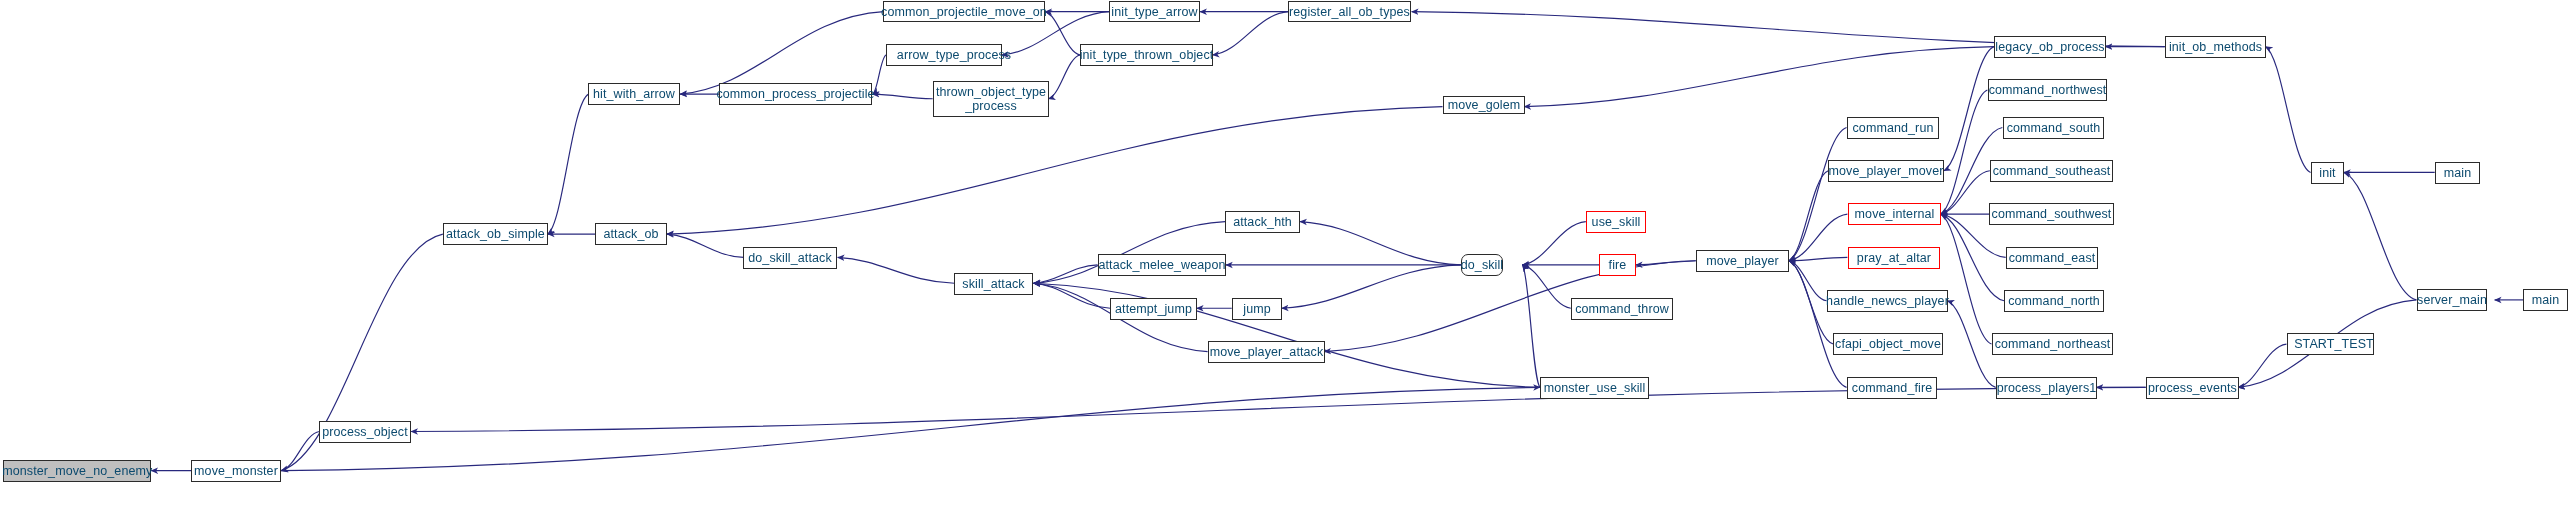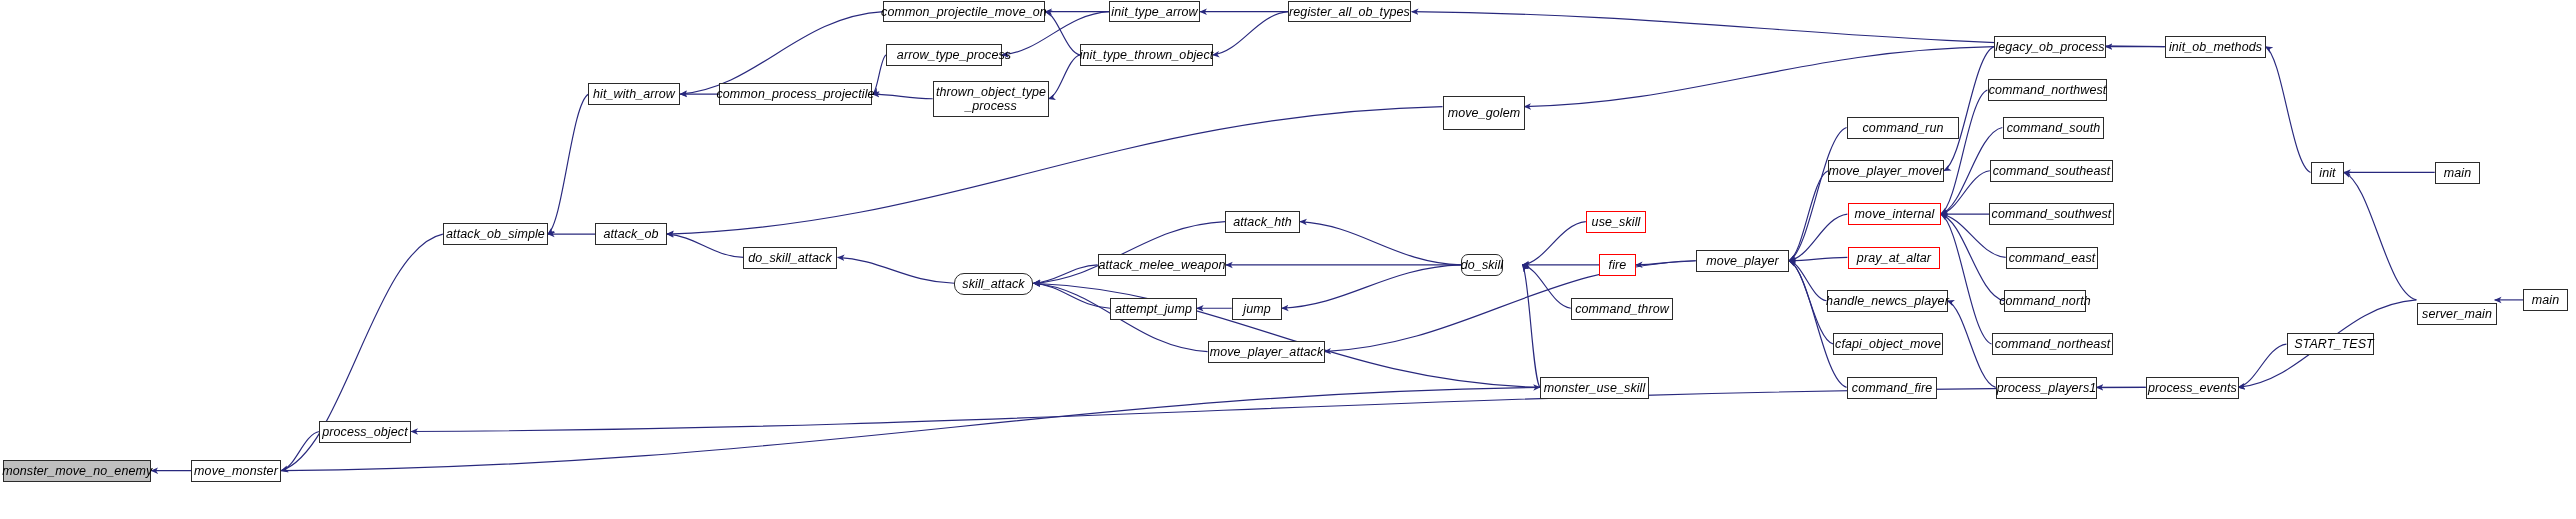--- a/index.html
+++ b/index.html
@@ -15,27 +15,26 @@
   #edges{position:absolute;left:0;top:0;width:2576px;height:519px;}
   .node{
     position:absolute;
     box-sizing:border-box;
     display:flex;
     align-items:center;
     justify-content:center;
     text-align:center;
     background:#ffffff;
     border:0.8px solid #2b2b2b;
-    color:#000000;
+    color:#0c4a6e;
     font-size:12.5px;
     line-height:1.12;
     white-space:pre-line;
     letter-spacing:0.1px;
     z-index:5;
-    font-style:italic;
   }
   .node.root{ background:#bfbfbf; border:0.8px solid #2b2b2b; }
   .node.red{ border:0.8px solid #ff0000; }
 </style>
 </head>
 <body>
 
 <div id="graph">
   <svg id="edges" xmlns="http://www.w3.org/2000/svg" viewBox="0 0 3091 623" width="2576" height="519">
     <defs>
@@ -107,60 +106,60 @@
         <path d="M337,565 C971.62,559 1273.8200000000002,473 1848,465" marker-end="url(#ah)"></path>
       </g>
   </svg>
   <div id="node-layer">
       <div class="node root" style="left: 3.3px; top: 460px; width: 148px; height: 21.7px;">monster_move_no_enemy</div>
       <div class="node" style="left: 191px; top: 460px; width: 90px; height: 21.7px;">move_monster</div>
       <div class="node" style="left: 319px; top: 421px; width: 92px; height: 21.7px;">process_object</div>
       <div class="node" style="left: 443px; top: 223px; width: 105px; height: 21.7px;">attack_ob_simple</div>
       <div class="node" style="left: 595px; top: 223px; width: 72px; height: 21.7px;">attack_ob</div>
       <div class="node" style="left: 743px; top: 247px; width: 94px; height: 21.7px;">do_skill_attack</div>
-      <div class="node" style="left: 954px; top: 273px; width: 79px; height: 21.7px; border-radius: 10px;">skill_attack</div>
+      <div class="node" style="left: 954px; top: 273px; width: 79px; height: 21.7px;">skill_attack</div>
       <div class="node" style="left: 588px; top: 83px; width: 92px; height: 21.7px;">hit_with_arrow</div>
       <div class="node" style="left: 719px; top: 83px; width: 153px; height: 21.7px;">common_process_projectile</div>
       <div class="node" style="left: 933px; top: 81px; width: 116px; height: 36px;">thrown_object_type
 _process</div>
       <div class="node" style="left: 886px; top: 44px; width: 116px; height: 21.7px; padding-left: 20px;">arrow_type_process</div>
       <div class="node" style="left: 883px; top: 0.8px; width: 162px; height: 21.7px;">common_projectile_move_on</div>
       <div class="node" style="left: 1109px; top: 0.8px; width: 91px; height: 21.7px;">init_type_arrow</div>
       <div class="node" style="left: 1080px; top: 44px; width: 133px; height: 21.7px;">init_type_thrown_object</div>
       <div class="node" style="left: 1288px; top: 0.8px; width: 123px; height: 21.7px;">register_all_ob_types</div>
-      <div class="node" style="left: 1443px; top: 96px; width: 82px; height: 34px;">move_golem</div>
+      <div class="node" style="left: 1443px; top: 96px; width: 82px; height: 18px;">move_golem</div>
       <div class="node" style="left: 1225px; top: 211px; width: 75px; height: 21.7px;">attack_hth</div>
       <div class="node" style="left: 1098px; top: 254px; width: 128px; height: 21.7px;">attack_melee_weapon</div>
       <div class="node" style="left: 1110px; top: 298px; width: 87px; height: 21.7px;">attempt_jump</div>
       <div class="node" style="left: 1232px; top: 298px; width: 50px; height: 21.7px;">jump</div>
       <div class="node" style="left: 1208px; top: 341px; width: 117px; height: 21.7px;">move_player_attack</div>
       <div class="node" style="left: 1461px; top: 254px; width: 42px; height: 21.7px; border-radius: 7px;">do_skill</div>
       <div class="node red" style="left: 1586px; top: 211px; width: 60px; height: 21.7px;">use_skill</div>
       <div class="node red" style="left: 1599px; top: 254px; width: 37px; height: 21.7px;">fire</div>
       <div class="node" style="left: 1571px; top: 298px; width: 102px; height: 21.7px;">command_throw</div>
       <div class="node" style="left: 1540px; top: 377px; width: 109px; height: 21.7px;">monster_use_skill</div>
       <div class="node" style="left: 1696px; top: 250px; width: 93px; height: 21.7px;">move_player</div>
-      <div class="node" style="left: 1847px; top: 117px; width: 112px; height: 21.7px;">command_run</div>
+      <div class="node" style="left: 1847px; top: 117px; width: 92px; height: 21.7px;">command_run</div>
       <div class="node" style="left: 1828px; top: 160px; width: 116px; height: 21.7px;">move_player_mover</div>
       <div class="node red" style="left: 1848px; top: 203px; width: 93px; height: 21.7px;">move_internal</div>
       <div class="node red" style="left: 1848px; top: 247px; width: 92px; height: 21.7px;">pray_at_altar</div>
       <div class="node" style="left: 1827px; top: 290px; width: 121px; height: 21.7px;">handle_newcs_player</div>
       <div class="node" style="left: 1833px; top: 333px; width: 110px; height: 21.7px;">cfapi_object_move</div>
       <div class="node" style="left: 1847px; top: 377px; width: 90px; height: 21.7px;">command_fire</div>
       <div class="node" style="left: 2003px; top: 117px; width: 101px; height: 21.7px;">command_south</div>
       <div class="node" style="left: 1990px; top: 160px; width: 123px; height: 21.7px;">command_southeast</div>
       <div class="node" style="left: 1989px; top: 203px; width: 125px; height: 21.7px;">command_southwest</div>
       <div class="node" style="left: 2006px; top: 247px; width: 92px; height: 21.7px;">command_east</div>
-      <div class="node" style="left: 2004px; top: 290px; width: 82px; height: 21.7px;">command_north</div>
+      <div class="node" style="left: 2004px; top: 290px; width: 100px; height: 21.7px;">command_north</div>
       <div class="node" style="left: 1992px; top: 333px; width: 121px; height: 21.7px;">command_northeast</div>
       <div class="node" style="left: 1988px; top: 79px; width: 119px; height: 21.7px;">command_northwest</div>
       <div class="node" style="left: 1994px; top: 36px; width: 112px; height: 21.7px;">legacy_ob_process</div>
       <div class="node" style="left: 1996px; top: 377px; width: 101px; height: 21.7px;">process_players1</div>
       <div class="node" style="left: 2146px; top: 377px; width: 93px; height: 21.7px;">process_events</div>
       <div class="node" style="left: 2165px; top: 36px; width: 101px; height: 21.7px;">init_ob_methods</div>
       <div class="node" style="left: 2311px; top: 162px; width: 33px; height: 21.7px;">init</div>
       <div class="node" style="left: 2435px; top: 162px; width: 45px; height: 21.7px;">main</div>
       <div class="node" style="left: 2287px; top: 333px; width: 87px; height: 21.7px; padding-left: 7px;">START_TEST</div>
-      <div class="node" style="left: 2417px; top: 303px; width: 80px; height: 21.7px;">server_main</div>
+      <div class="node" style="left: 2417px; top: 289px; width: 70px; height: 21.7px;">server_main</div>
       <div class="node" style="left: 2523px; top: 289px; width: 45px; height: 21.7px;">main</div>
     </div>
 </div>
 
 
 </body></html>

